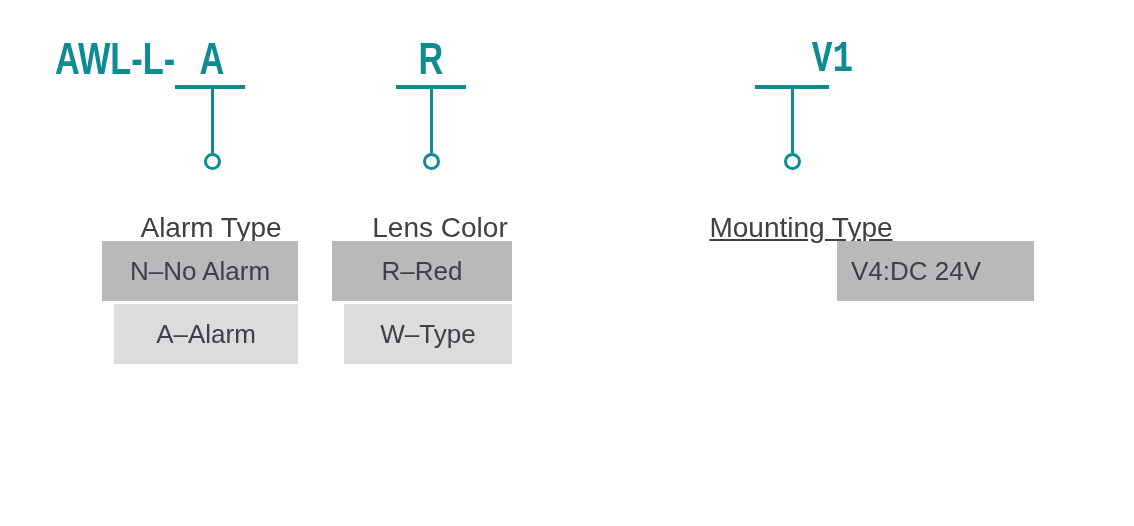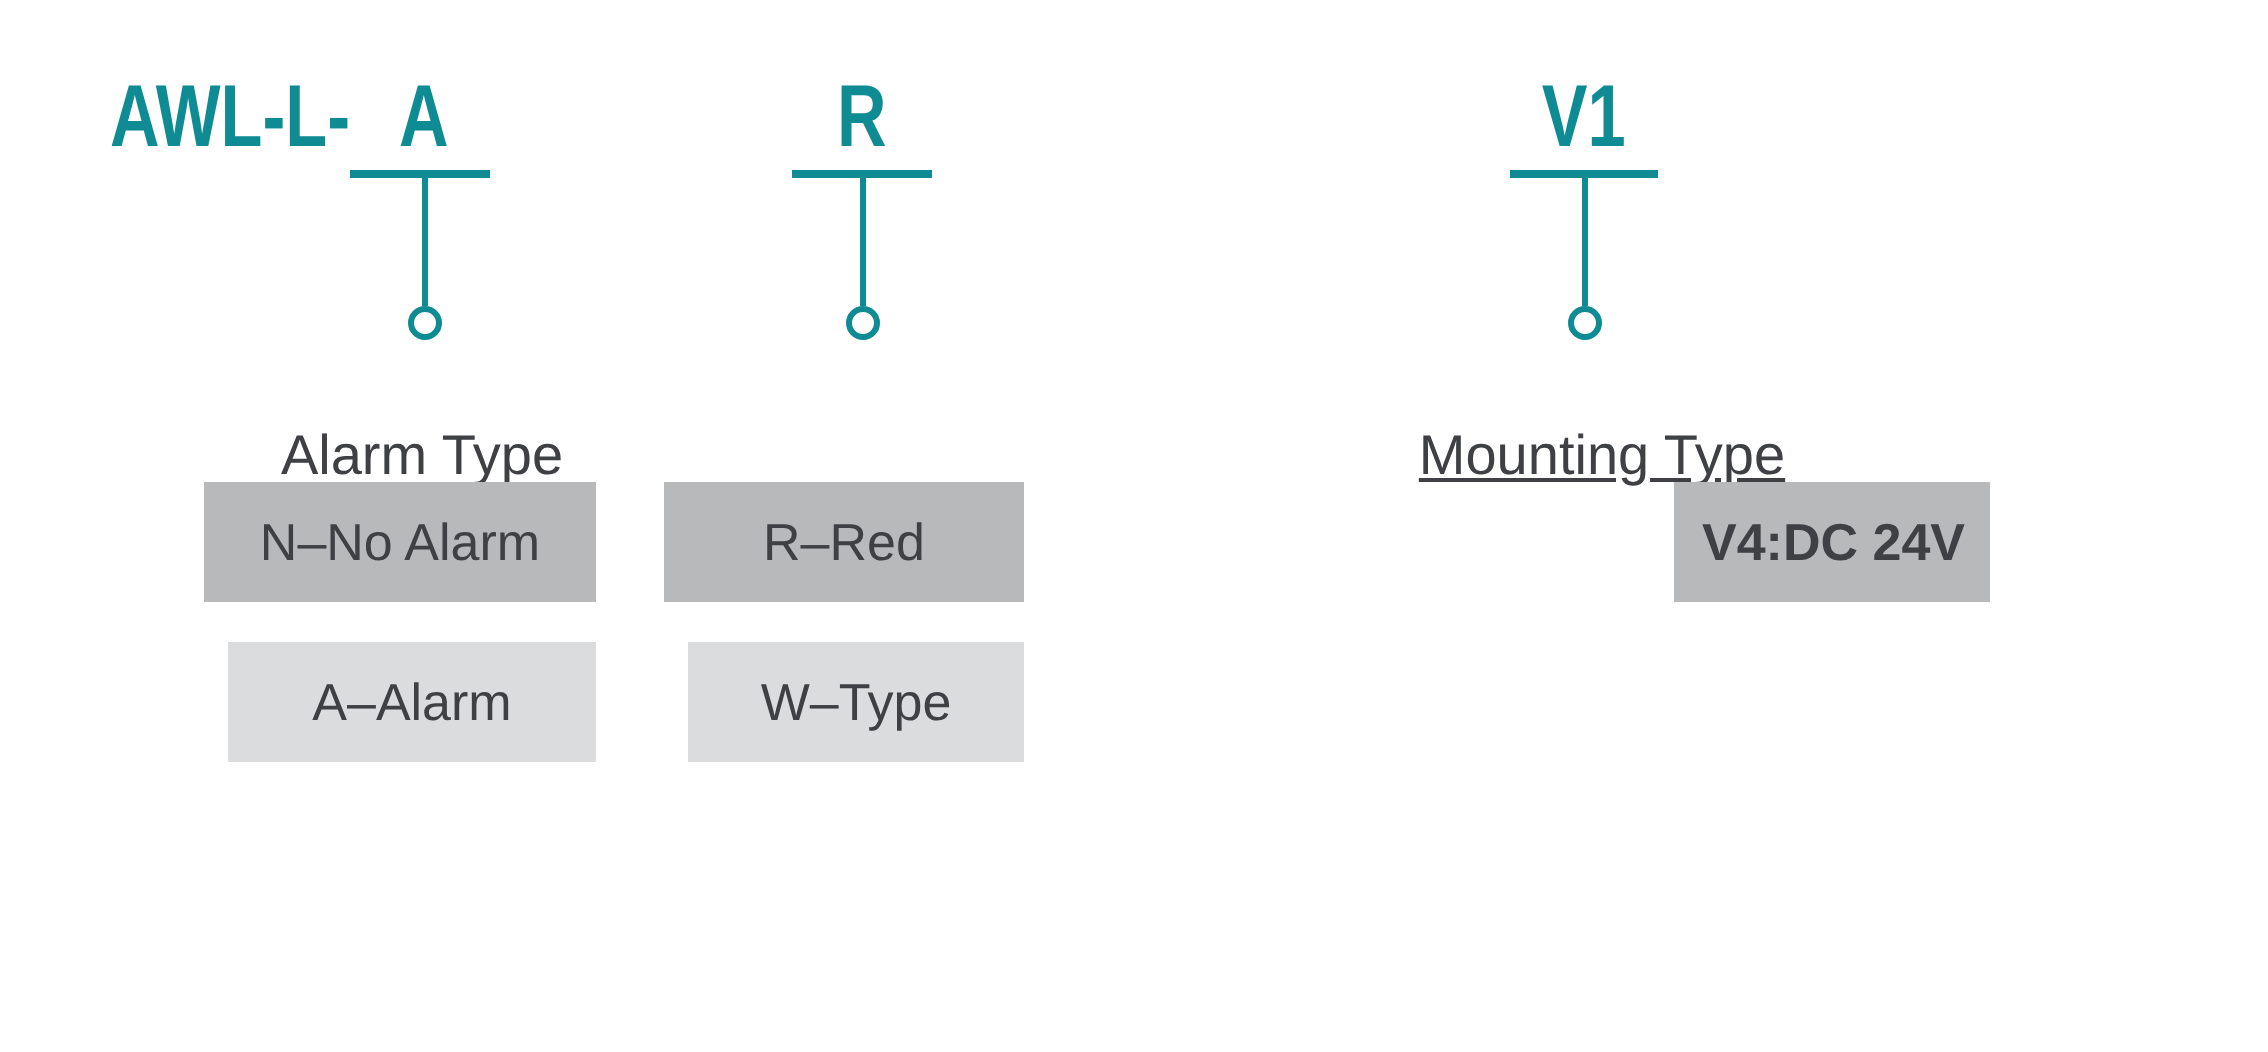--- a/index.html
+++ b/index.html
@@ -51,45 +51,45 @@
     color: var(--text, #3e4043);
     margin-top: 20px;
   }
 
   
   .table {
     position: absolute;
     top: 241px;
     display: flex;
     flex-direction: column;
-    gap: 20px;
+    gap: 3px;
   }
   .cell {
     height: 60px;
     display: flex;
     align-items: center;
     justify-content: center;
     font-size: 26px;
     color: var(--text, #3e4043);
     white-space: nowrap;
   }
   .cell.left { justify-content: flex-start; padding-left: 14px; }
   .dark  { background: var(--row_dark, #b7b9bb); }
   .light { background: var(--row_light, #dbdcdd); margin-left: 12px; }
 
   
   .t-alarm    { left: 102px; width: 196px; }
   .t-lens     { left: 332px; width: 180px; }
   .t-mount1   { left: 565px; width: 267px; }
-  .t-mount2   { left: 837px; width: 158px; font-weight: bold; }
+  .t-mount2   { left: 837px; width: 197px; }
 
   .code-prefix { left: 55px; }
   .code-a  { left: 132px; width: 160px; }
   .code-r  { left: 351px; width: 160px; }
-  .code-v1 { left: 712px; width: 160px; }
+  .code-v1 { left: 752px; width: 160px; font-family: Liberation Mono, monospace; }
 
   .bar-a  { left: 175px; width: 70px; }
   .stem-a { left: 211px; }
   .dot-a  { left: 204px; }
 
   .bar-r  { left: 396px; width: 70px; }
   .stem-r { left: 430px; }
   .dot-r  { left: 423px; }
 
   .bar-v1  { left: 755px; width: 74px; }
@@ -124,20 +124,21 @@
 
   <div class="bar bar-r"></div>
   <div class="stem stem-r"></div>
   <div class="dot dot-r"></div>
 
   <div class="bar bar-v1"></div>
   <div class="stem stem-v1"></div>
   <div class="dot dot-v1"></div>
 
   <div class="title title-alarm">Alarm Type</div>
+  <div class="title title-lens">Lens Color</div>
   <div class="title title-mounting">Mounting Type</div>
 
   <div class="table t-alarm">
     <div class="cell dark">N–No Alarm</div>
     <div class="cell light">A–Alarm</div>
   </div>
 
   <div class="table t-lens">
     <div class="cell dark">R–Red</div>
     <div class="cell light">W–Type</div>

